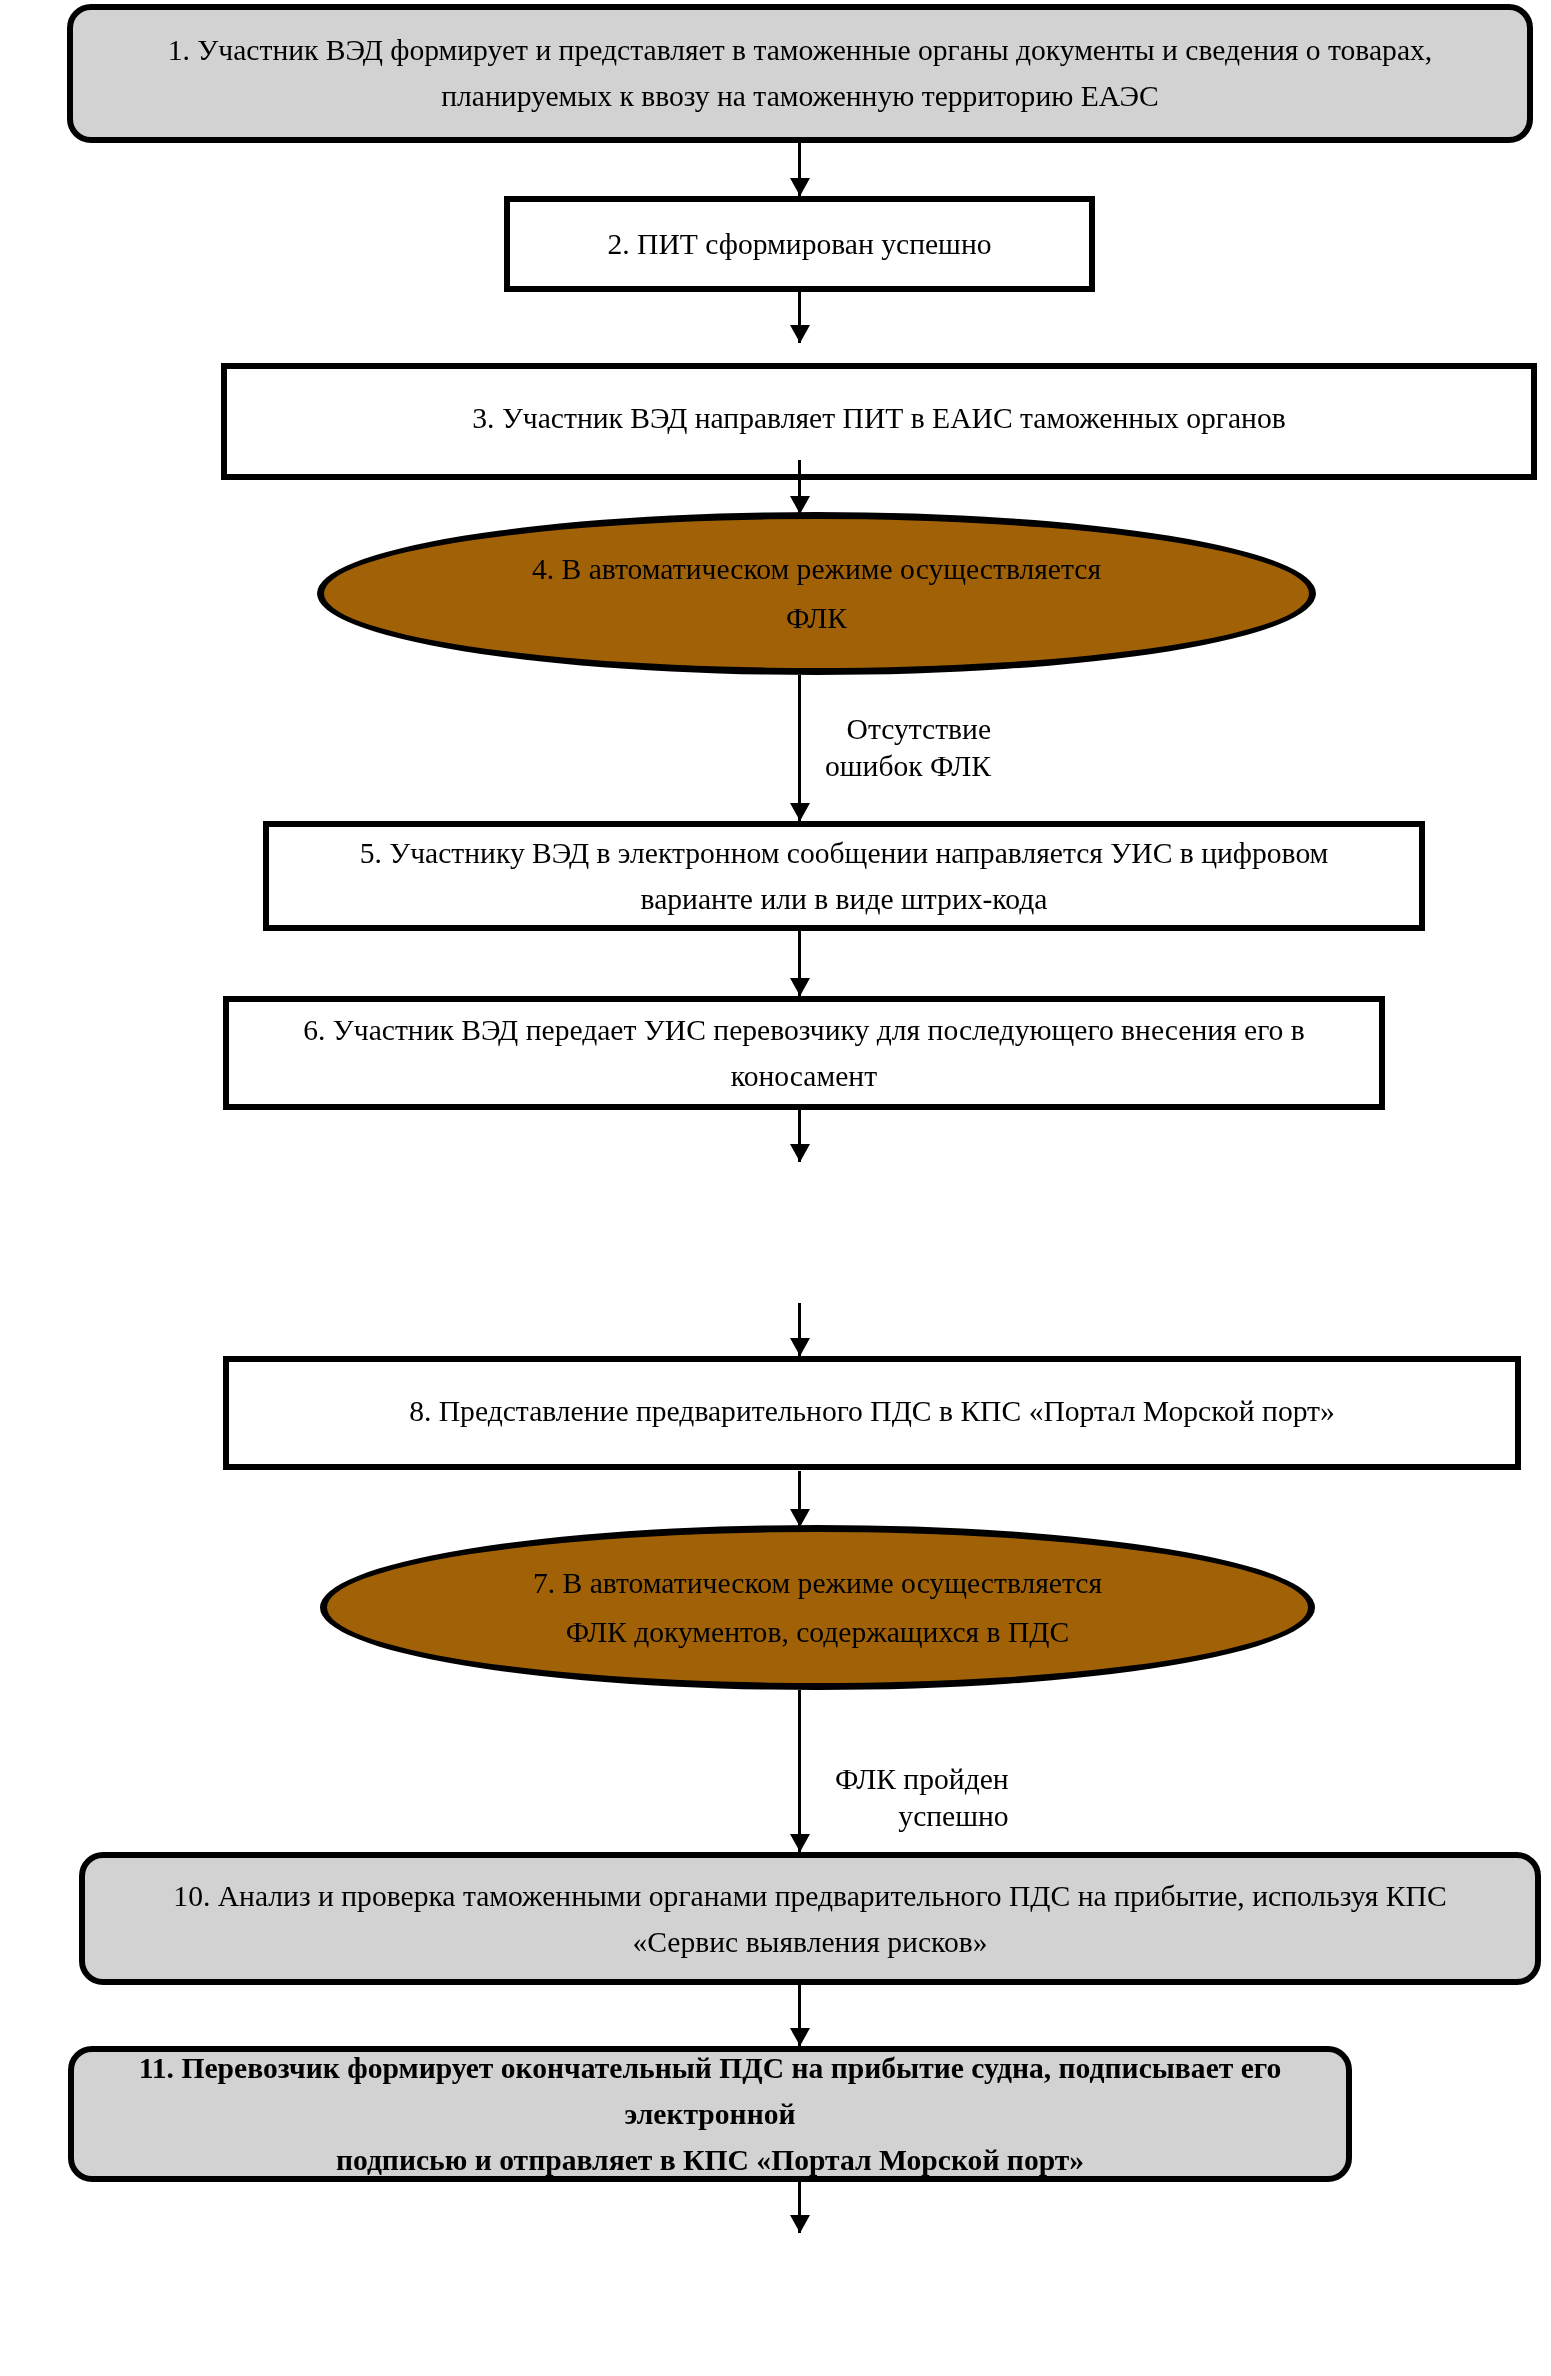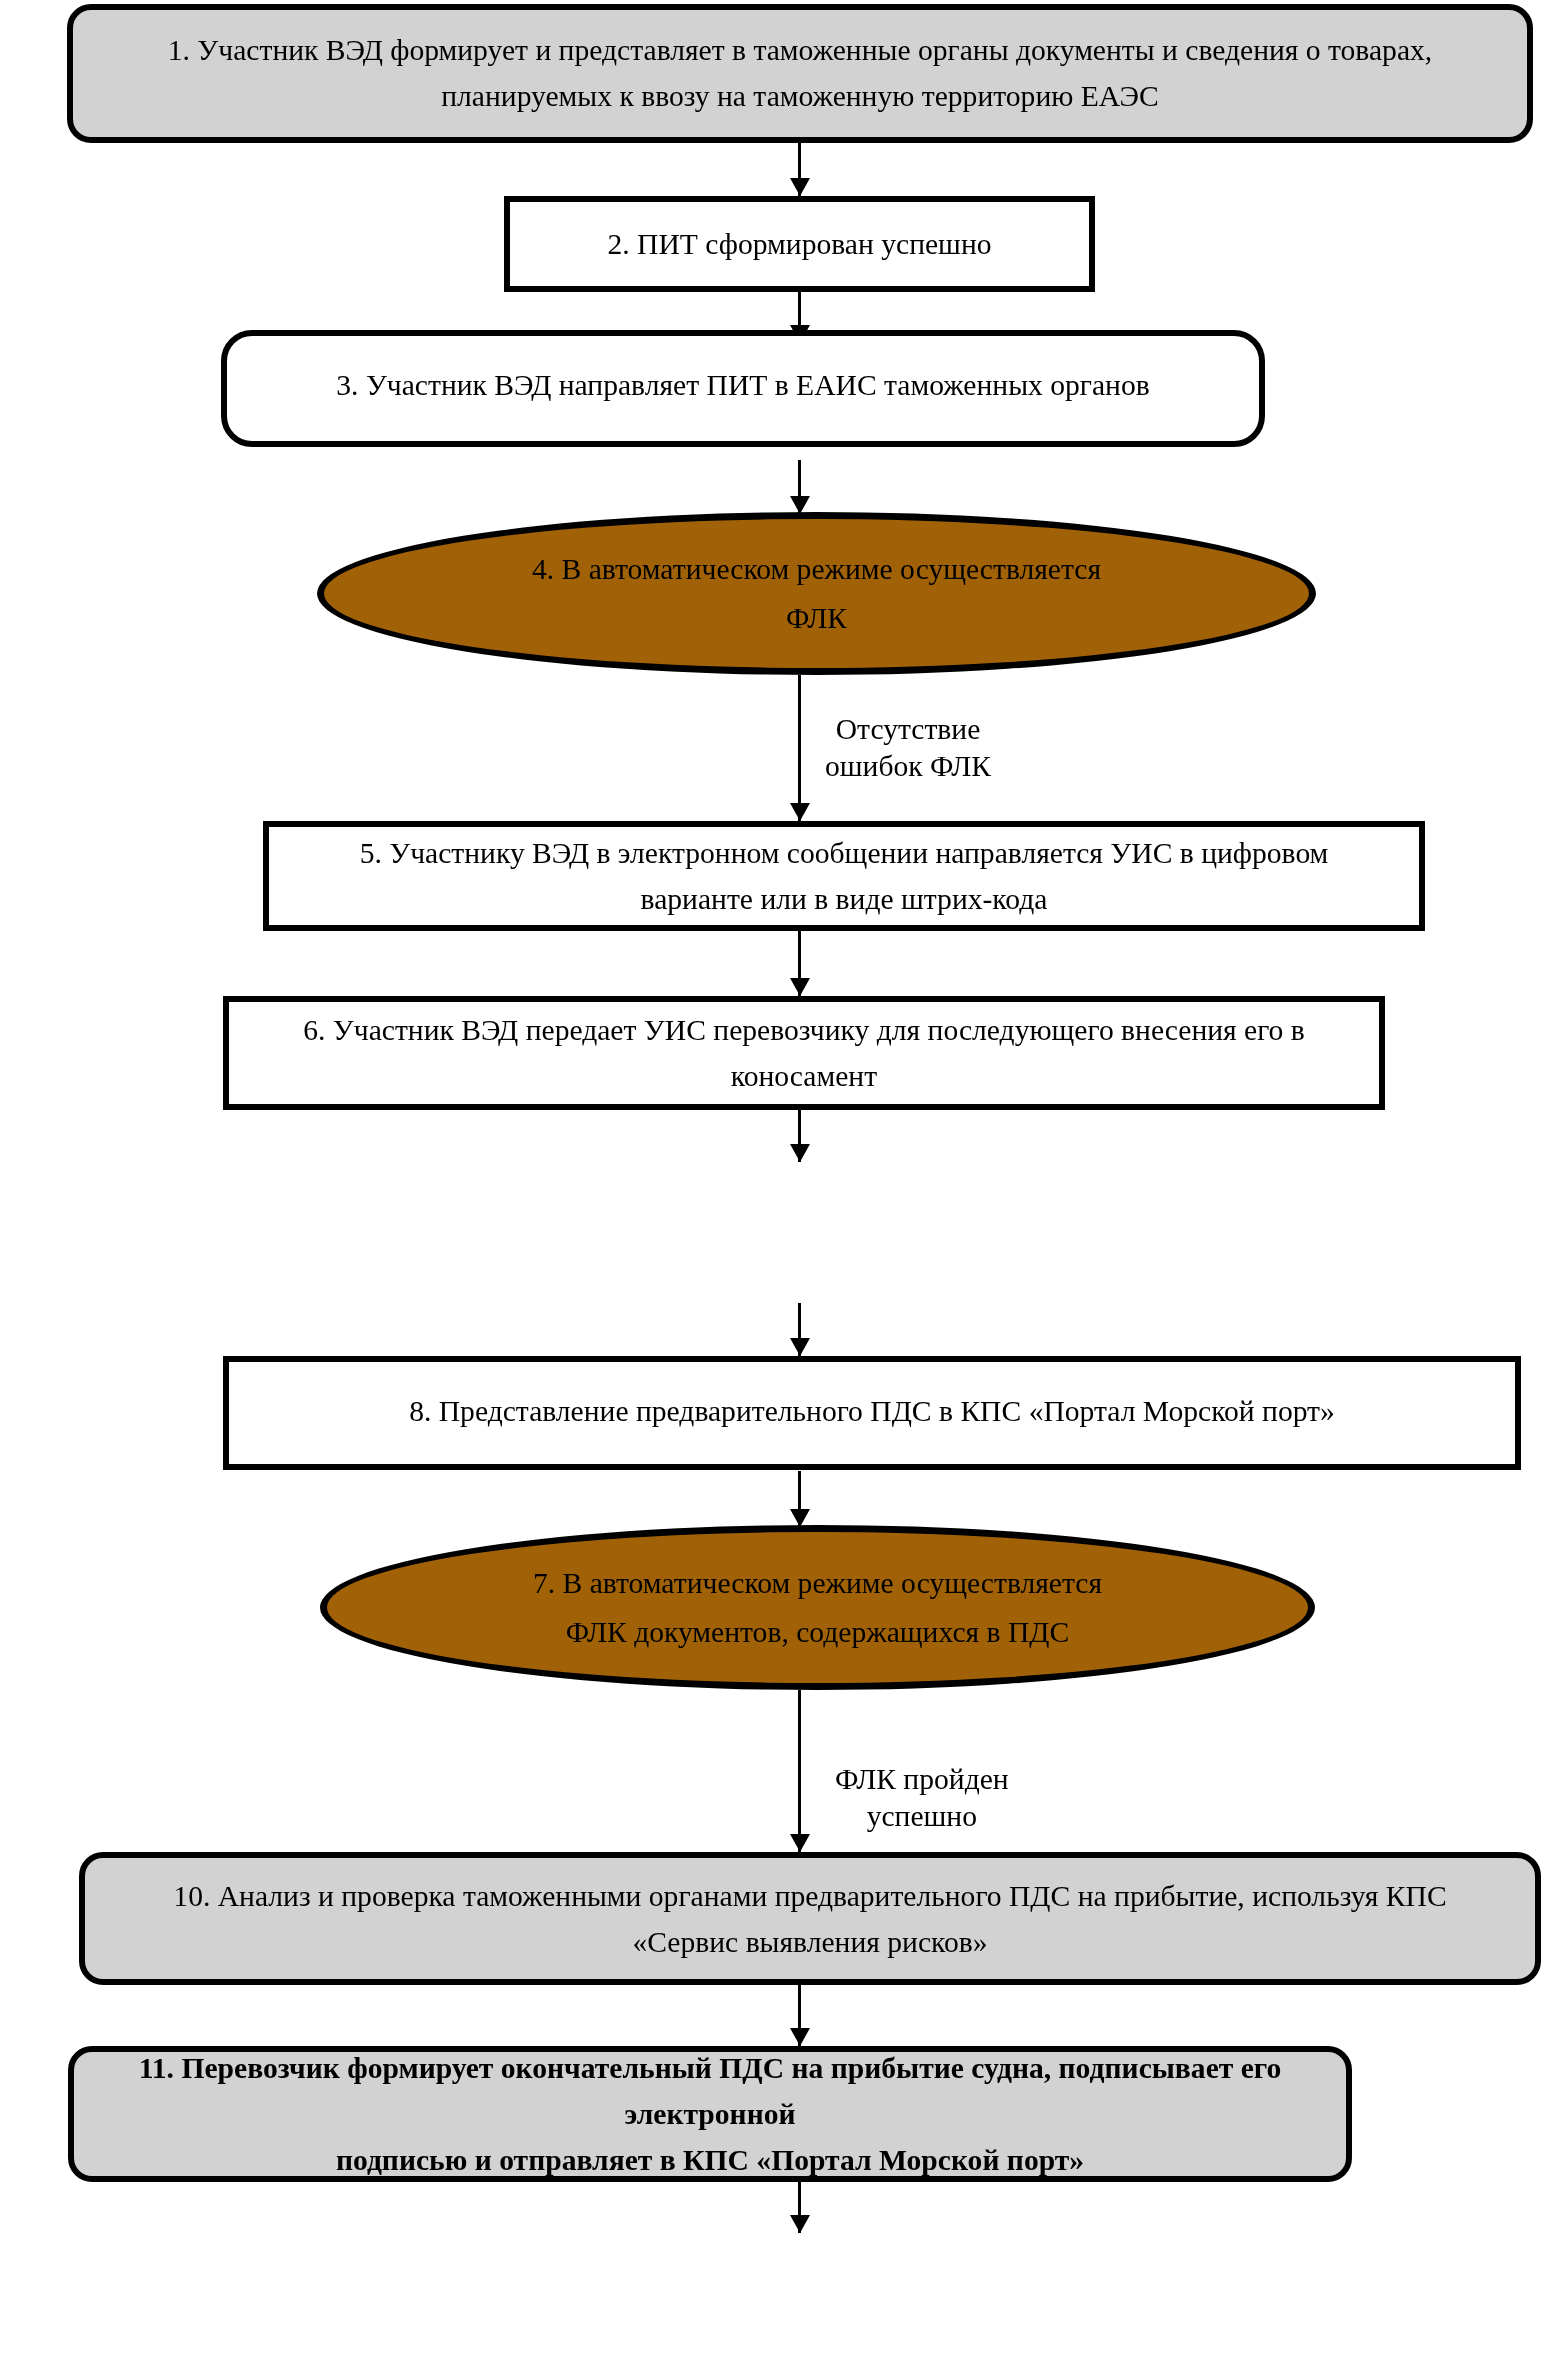--- a/index.html
+++ b/index.html
@@ -29,21 +29,21 @@
   .ellipse{
     border-radius:50%;
     border-width:7.9px;
     background:#a16207;
     line-height:49px;
   }
   .top-text{align-items:flex-start;padding-top:25.6px;}
   
   .n1 {left:67px;  top:3.9px;    width:1466px; height:139px;}
   .n2 {left:504px; top:196px;  width:591px;  height:96px;}
-  .n3 {left:221px; top:330px;  width:1044px; height:117px;border-radius:31px;}
+  .n3 {left:221px; top:363px;  width:1316px; height:117px;}
   .n4 {left:317px; top:512px;  width:999px; height:163px;}
   .n5 {left:223px; top:821px;  width:1162px; height:110px;margin-left:40px;}
   .n6 {left:223px; top:996px; width:1162px; height:114px;}
   .n7 {left:75px;  top:1162px; width:1466px; height:141px;}
   .n8 {left:223px; top:1356px; width:1298px; height:114px;}
   .n9 {left:320px; top:1525px; width:995px; height:165px;}
   .n10{left:79px;  top:1852px; width:1462px; height:133px;}
   .n11{left:68px;  top:2046px; width:1284px; height:136px;font-weight:bold;}
   .n12{left:79px;  top:2233px; width:1464px; height:136px;}
   
@@ -74,21 +74,21 @@
   .a8 {top:1471px; height:56px;}
   .a9 {top:1690px; height:162px;}
   .a10{top:1985px; height:61px;}
   .a11{top:2182px; height:51px;}
   
   .edge-label{
     position:absolute;
     font-size:29.6px;
     line-height:37px;
     white-space:pre-line;
-    text-align:center;
+    text-align:right;
   }
   .l1{left:825px; top:711px;}
   .l2{left:835px; top:1761px;}
 </style>
 </head>
 <body>
 
 <div id="canvas">
 
   <div class="node fill-gray n1">1. Участник ВЭД формирует и представляет в таможенные органы документы и сведения о товарах,

